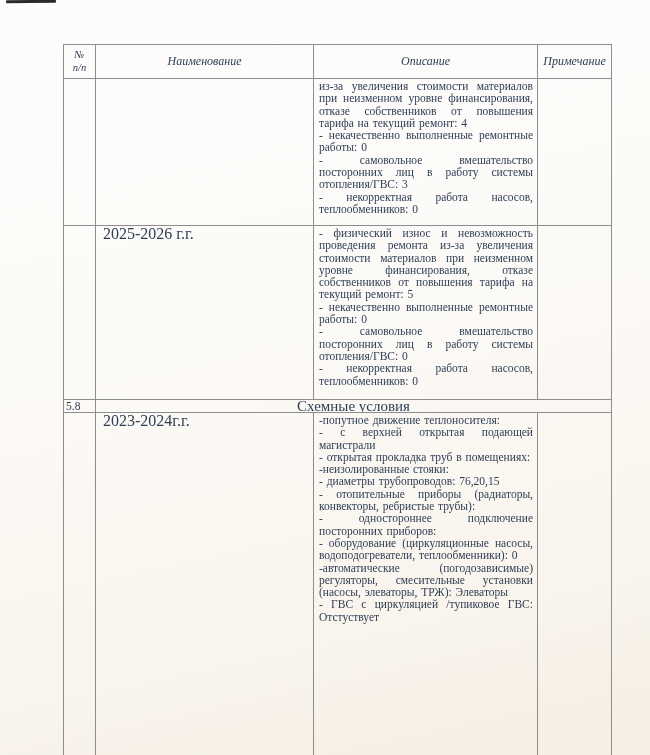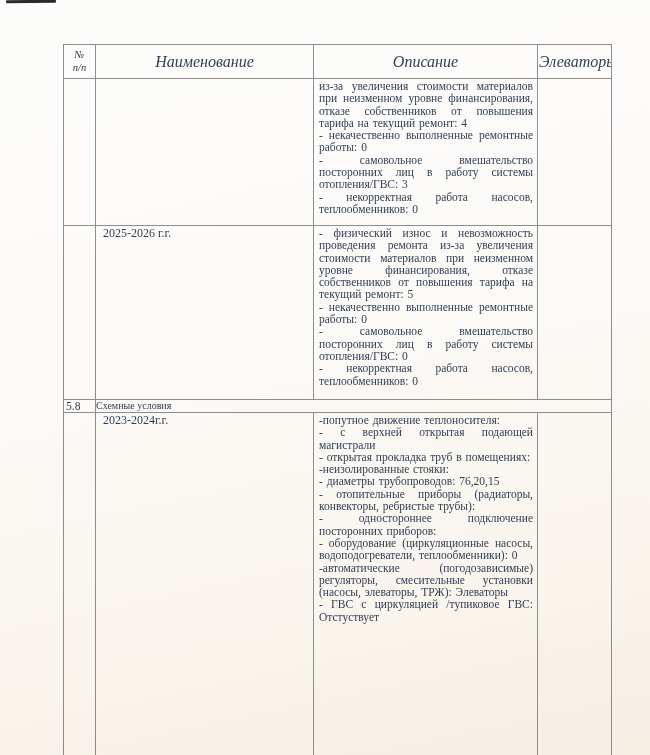--- a/index.html
+++ b/index.html
@@ -41,54 +41,54 @@
   col.c-note { width: 74px; }
   .doc-table th, .doc-table td {
     border: 1px solid #8d8d8d;
     vertical-align: top;
     padding: 0;
     overflow: hidden;
   }
   .doc-table th {
     font-weight: normal;
     font-style: italic;
-    font-size: 16px;
+    font-size: 12px;
     text-align: center;
     vertical-align: middle;
     padding: 2px 1px;
   }
   th.h-num { font-size: 10.5px; line-height: 1.2; white-space: pre-line; }
   tr.r-header { height: 34px; }
   tr.r-a { height: 147px; }
   tr.r-b { height: 174px; }
   tr.r-sec { height: 13px; font-family: Liberation Serif, serif; }
   tr.r-d { height: 346px; }
   tr.r-e { height: 27px; }
   td.cell-num {
     font-size: 11.5px;
     line-height: 12px;
     padding: 0 1px 0 2px;
   }
   td.cell-name {
-    font-size: 12px;
+    font-size: 16px;
     line-height: 13px;
     padding: 1px 2px 0 7px;
   }
   td.cell-desc { padding: 1px 4px 0 5px; }
   td.cell-desc p {
     margin: 0;
     font-size: 11.5px;
     line-height: 12.3px;
     text-align: justify;
     word-spacing: 1px;
   }
   td.cell-section {
-    text-align: left;
+    text-align: center;
     vertical-align: middle;
-    font-size: 10px;
+    font-size: 15px;
     line-height: 12px;
     padding: 0;
   }
   td.cell-note { padding: 1px 2px; }
 </style>
 </head>
 <body>
 
 <div class="page">
   <div class="scan-artifact"></div>
@@ -99,21 +99,21 @@
         <col class="c-name">
         <col class="c-desc">
         <col class="c-note">
     </colgroup>
     <thead>
       <tr class="r-header">
         <th class="h-num">№
 п/п</th>
         <th>Наименование</th>
         <th>Описание</th>
-        <th>Элеваторы</th>
+        <th>Примечание</th>
       </tr>
     </thead>
     <tbody>
 
       <tr class="r-a">
         <td class="cell-num"></td>
         <td class="cell-name"></td>
         <td class="cell-desc">
           <p>из-за увеличения стоимости материалов при неизменном уровне финансирования, отказе собственников от повышения тарифа на текущий ремонт: 4</p>
           <p>- некачественно выполненные ремонтные работы: 0</p>

